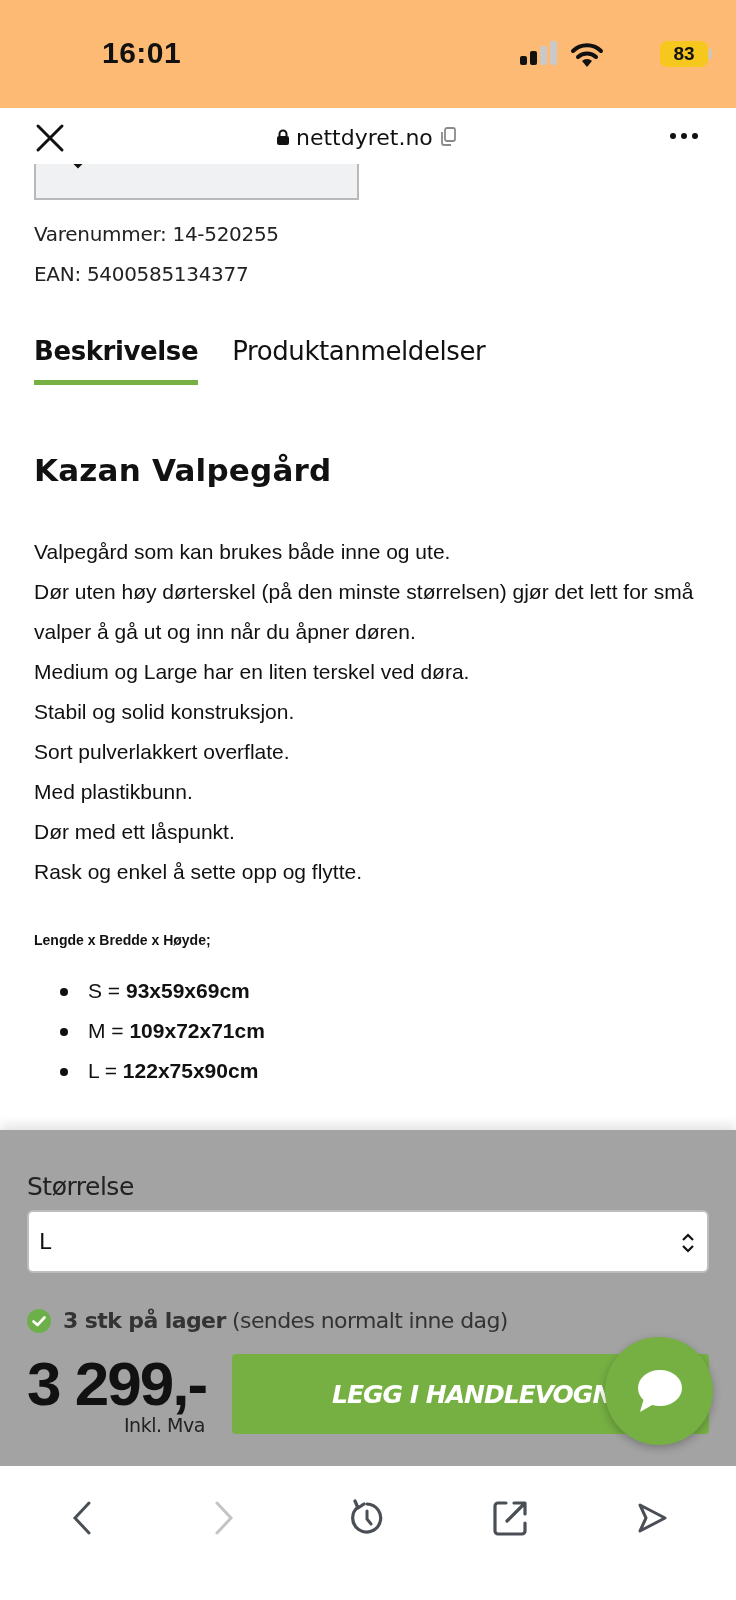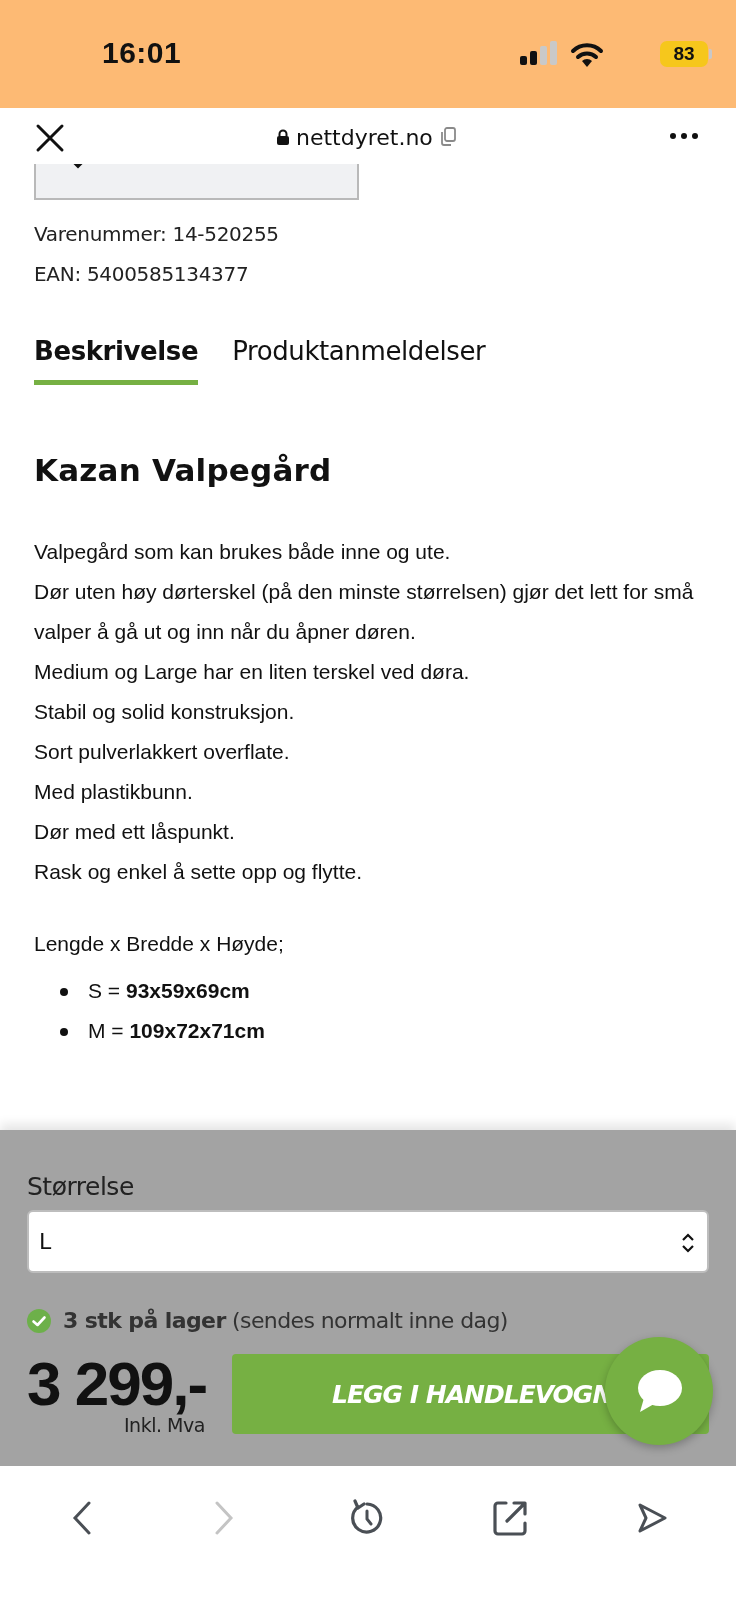--- a/index.html
+++ b/index.html
@@ -35,21 +35,21 @@
 
   
   .tabs { position: absolute; left: 34px; top: 336px; display: flex; gap: 34px; }
   .tab { font-size: 26px; font-family: "DejaVu Sans", sans-serif; padding-bottom: 14px; cursor: pointer; letter-spacing: -0.4px; }
   .tab.active { font-weight: 700; border-bottom: 5px solid #76b043; text-align: right; }
 
   
   .prod-title { position: absolute; left: 34px; top: 452px; font-size: 31px; font-family: "DejaVu Sans", sans-serif; color: #111; letter-spacing: 0.2px; }
   .desc { position: absolute; left: 34px; top: 532px; width: 680px; }
   .desc p { font-size: 21px; line-height: 40px; color: #111; font-family: "Liberation Sans", sans-serif; }
-  .dims-heading { position: absolute; left: 34px; top: 932px; font-size: 21px; font-weight: 400; font-family: "Liberation Sans", sans-serif; }
+  .dims-heading { position: absolute; left: 34px; top: 932px; font-size: 14px; font-weight: 700; font-family: "Liberation Sans", sans-serif; }
   .dims-list { position: absolute; left: 58px; top: 971px; list-style: none; }
   .dims-list li { font-size: 21px; line-height: 40px; font-family: "Liberation Sans", sans-serif; position: relative; padding-left: 30px; }
   .dims-list li::before { content: ""; position: absolute; left: 2px; top: 17px; width: 8px; height: 8px; background: #111; border-radius: 50%; }
   .dims-list li b { font-weight: 700; }
 
   
   .sheet { position: absolute; left: 0; top: 1130px; width: 736px; height: 336px; background: #a3a3a3; box-shadow: 0 -6px 10px rgba(0,0,0,0.10); z-index: 8; }
   .size-label { position: absolute; left: 27px; top: 42px; font-size: 25px; font-family: "DejaVu Sans", sans-serif; color: #222; letter-spacing: -0.5px; }
   .size-select { position: absolute; left: 27px; top: 80px; width: 682px; height: 63px; border: 2px solid #bdbdbd; border-radius: 6px; background: #fff; cursor: pointer; }
   .size-select .val { position: absolute; left: 10px; top: 17px; font-size: 22px; font-family: "DejaVu Sans", sans-serif; }
@@ -133,20 +133,21 @@
   <p>Stabil og solid konstruksjon.</p>
   <p>Sort pulverlakkert overflate.</p>
   <p>Med plastikbunn.</p>
   <p>Dør med ett låspunkt.</p>
   <p>Rask og enkel å sette opp og flytte.</p>
 </div>
 <div class="dims-heading">Lengde x Bredde x Høyde;</div>
 <ul class="dims-list">
   <li><span>S = </span><b>93x59x69cm</b></li>
   <li><span>M = </span><b>109x72x71cm</b></li>
+  <li><span>L = </span><b>122x75x90cm</b></li>
 </ul>
 
 <div class="sheet">
   <div class="size-label">Størrelse</div>
   <div class="size-select">
     <span class="val">L</span>
     <svg class="arrows" width="14" height="22" viewBox="0 0 14 22">
       <path d="M2 8 L7 3 L12 8" stroke="#111" stroke-width="2.2" fill="none"></path>
       <path d="M2 14 L7 19 L12 14" stroke="#111" stroke-width="2.2" fill="none"></path>
     </svg>

